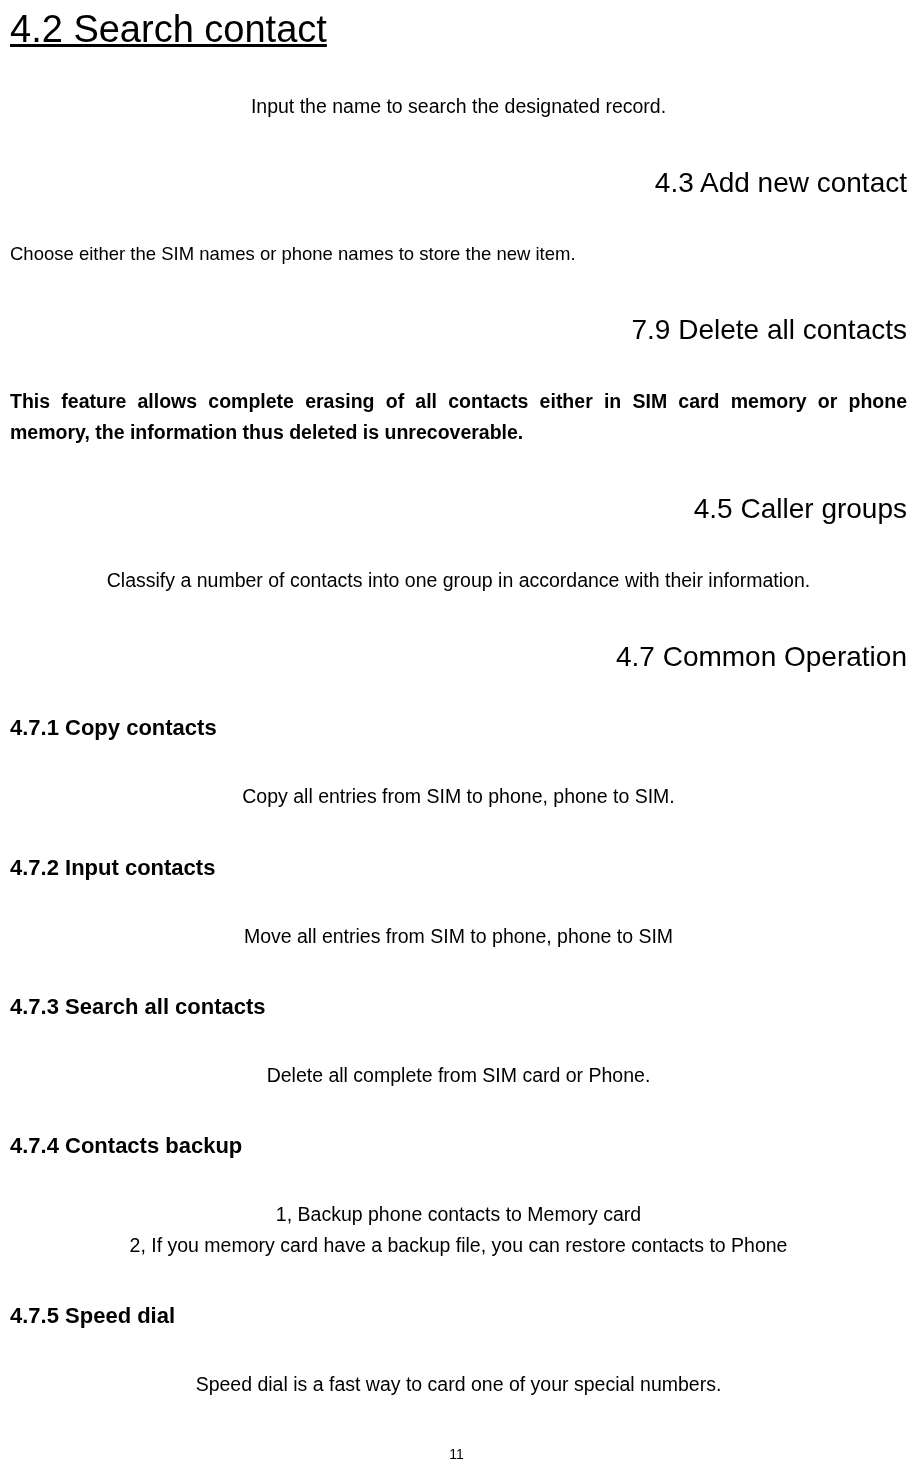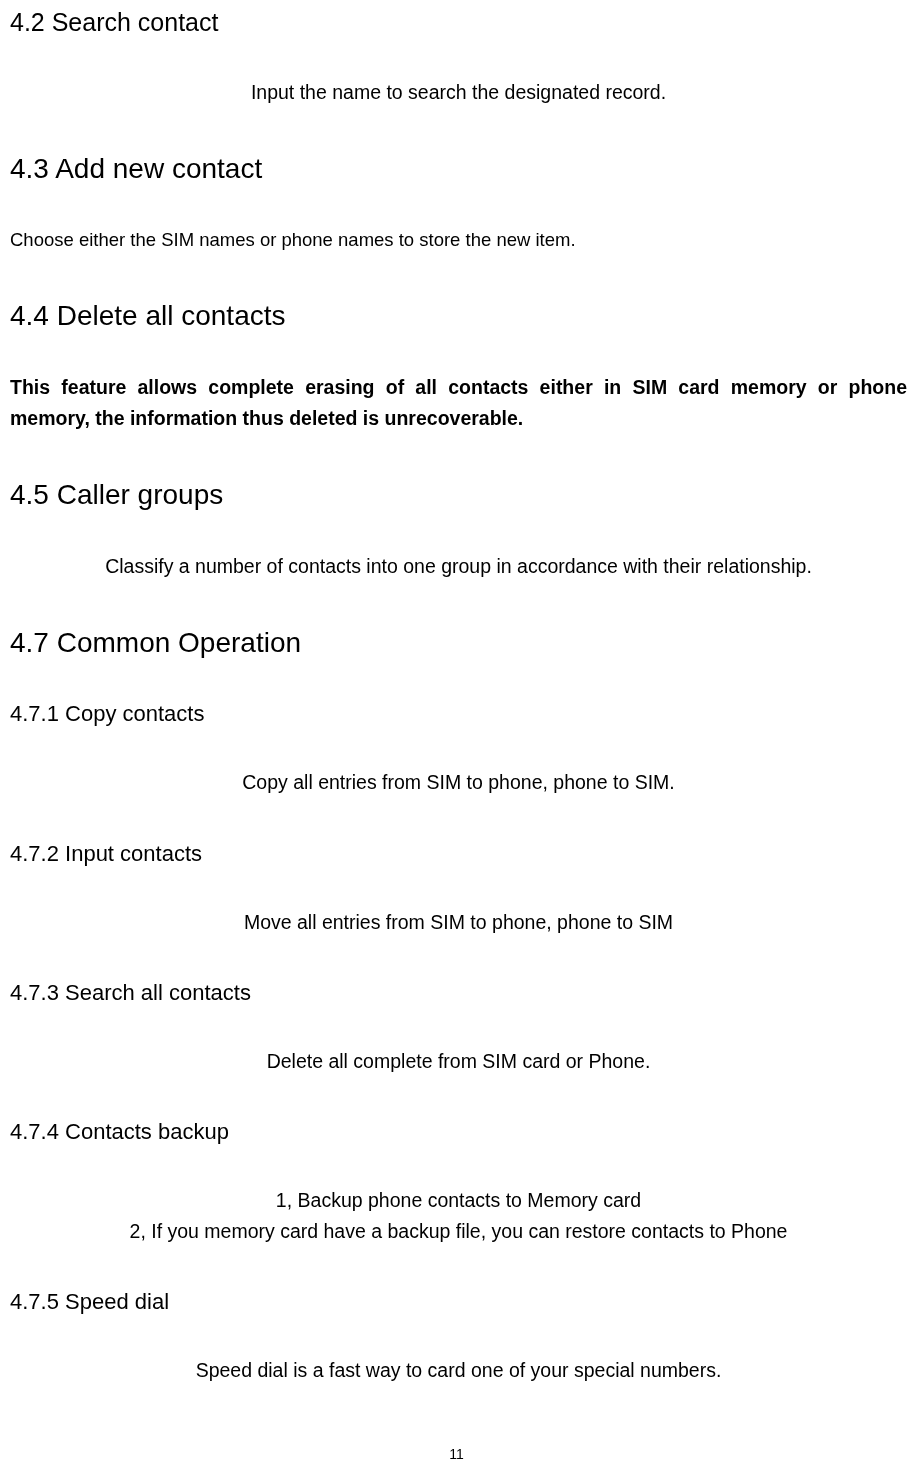--- a/index.html
+++ b/index.html
@@ -10,34 +10,36 @@
     body {
       font-family: Arial, sans-serif;
       background: #ffffff;
       width: 917px;
       min-height: 1477px;
       padding: 8px 10px 40px 10px;
       position: relative;
       color: #000000;
     }
     .heading-main {
-      font-size: 25px;
+      font-size: 38px;
       font-weight: normal;
       margin-top: 0;
       margin-bottom: 40px;
+      text-decoration: underline;
     }
     .heading-main-spaced {
       font-size: 28px;
       font-weight: normal;
       margin-top: 45px;
       margin-bottom: 40px;
+      text-align: right;
     }
     .heading-sub {
       font-size: 22px;
-      font-weight: normal;
+      font-weight: bold;
       margin-top: 42px;
       margin-bottom: 40px;
     }
     .body-text {
       font-size: 19.5px;
       line-height: 1.6;
       margin-bottom: 0;
       text-align: center;
     }
     .body-text-justify {
@@ -64,25 +66,25 @@
   </style>
 </head>
 <body>
 
 <h2 class="heading-main">4.2 Search contact</h2>
 <p class="body-text">Input the name to search the designated record.</p>
 
 <h2 class="heading-main-spaced">4.3 Add new contact</h2>
 <p class="body-small">Choose either the SIM names or phone names to store the new item.</p>
 
-<h2 class="heading-main-spaced">4.4 Delete all contacts</h2>
+<h2 class="heading-main-spaced">7.9 Delete all contacts</h2>
 <p class="body-text-justify">This feature allows complete erasing of all contacts either in SIM card memory or phone memory, the information thus deleted is unrecoverable.</p>
 
 <h2 class="heading-main-spaced">4.5 Caller groups</h2>
-<p class="body-text">Classify a number of contacts into one group in accordance with their relationship.</p>
+<p class="body-text">Classify a number of contacts into one group in accordance with their information.</p>
 
 <h2 class="heading-main-spaced">4.7 Common Operation</h2>
 
 <h3 class="heading-sub">4.7.1 Copy contacts</h3>
 <p class="body-text">Copy all entries from SIM to phone, phone to SIM.</p>
 
 <h3 class="heading-sub">4.7.2 Input contacts</h3>
 <p class="body-text">Move all entries from SIM to phone, phone to SIM</p>
 
 <h3 class="heading-sub">4.7.3 Search all contacts</h3>

